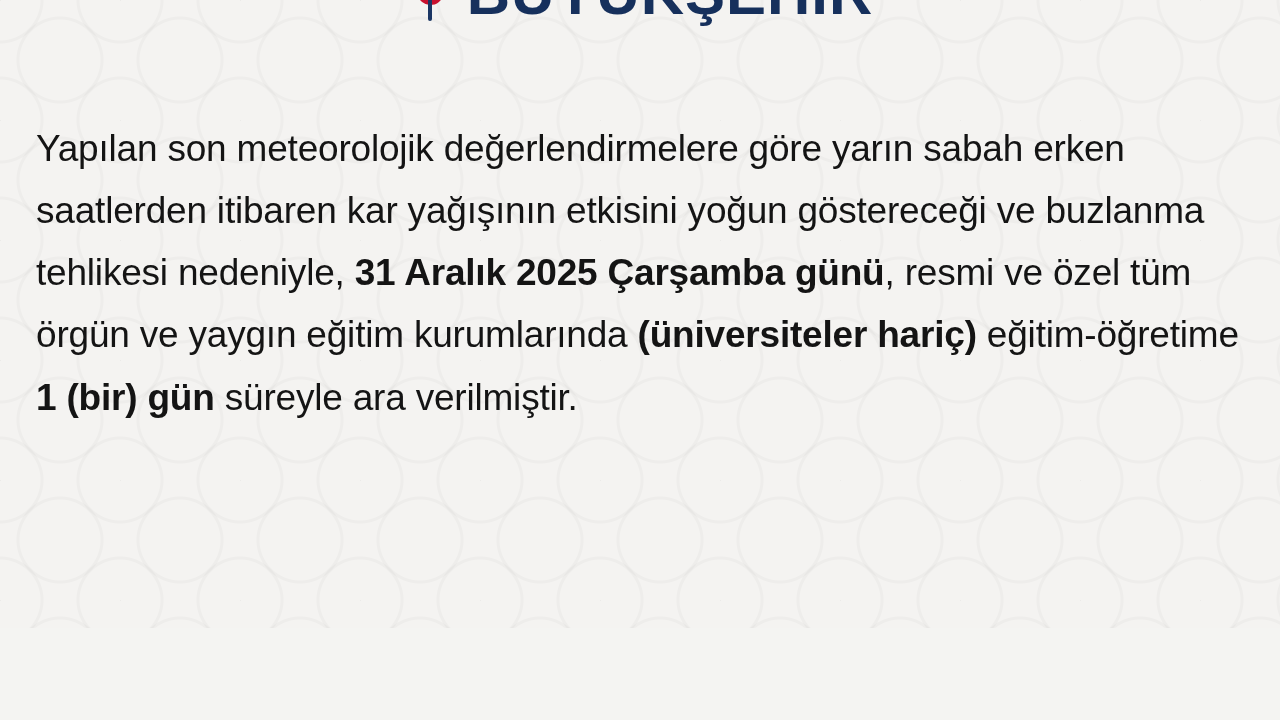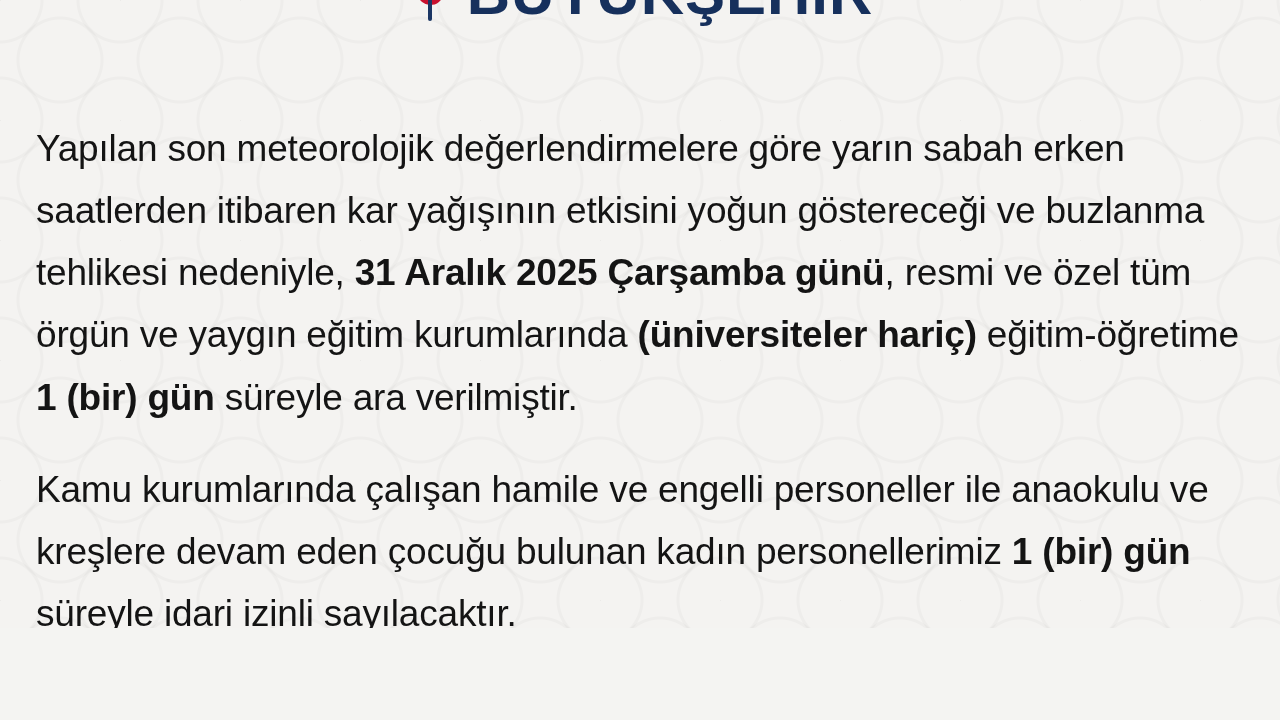--- a/index.html
+++ b/index.html
@@ -116,16 +116,15 @@
   <div class="header">
     <div class="header-mark">
       <div class="tulip"></div>
       <div class="stem"></div>
     </div>
     <div class="header-title">BÜYÜKŞEHİR</div>
   </div>
 
   <div class="content">
     <p class="para"><span>Yapılan son meteorolojik değerlendirmelere göre yarın sabah erken saatlerden itibaren kar yağışının etkisini yoğun göstereceği ve buzlanma tehlikesi nedeniyle, </span><span class="b">31 Aralık 2025 Çarşamba günü</span><span>, resmi ve özel tüm örgün ve yaygın eğitim kurumlarında </span><span class="b">(üniversiteler hariç)</span><span> eğitim-öğretime </span><span class="b">1 (bir) gün</span><span> süreyle ara verilmiştir.</span></p>
-    <p class="para"><span>Kamu kurumlarında çalışan hamile ve engelli personeller ile anaokulu ve kreşlere devam eden çocuğu bulunan kadın personellerimiz </span><span class="b">1 (bir) gün</span><span> süreyle idari izinli sayılacaktır.</span></p>
   </div>
 
 </div>
 
 </body></html>

